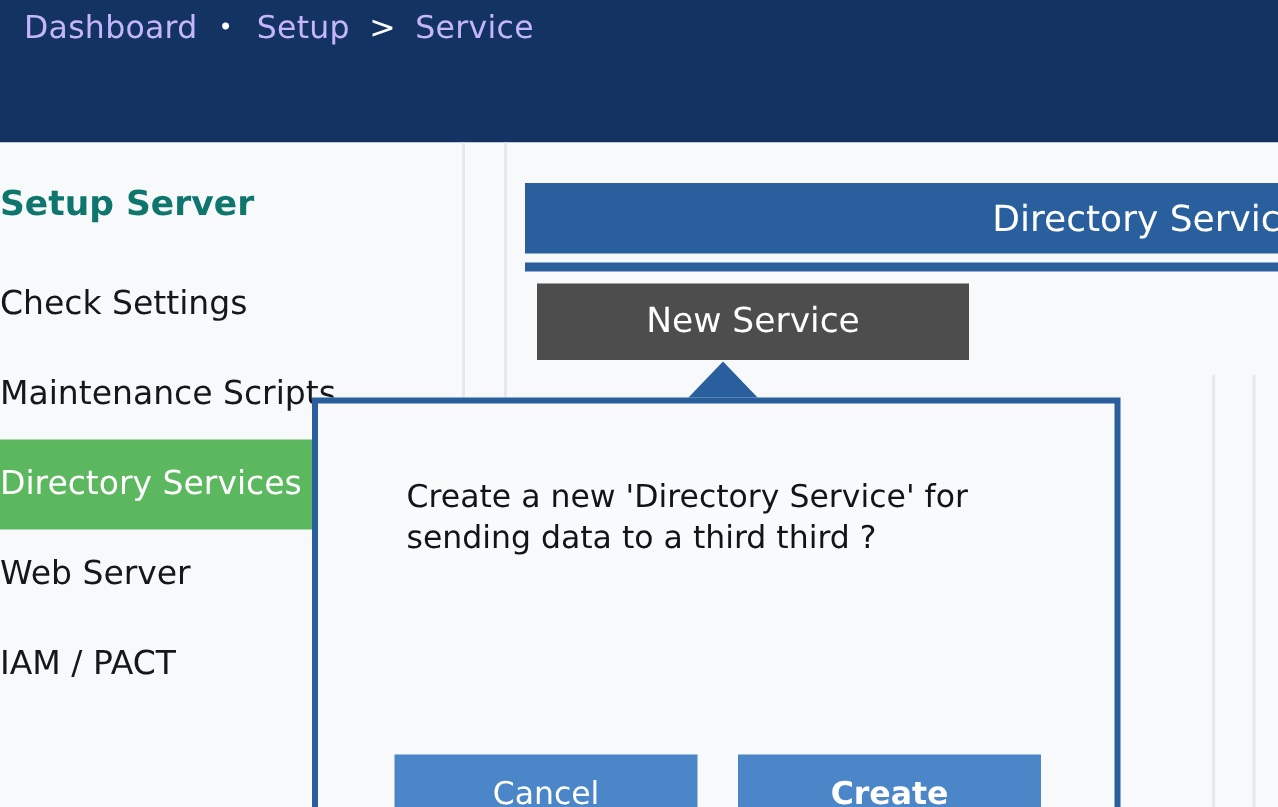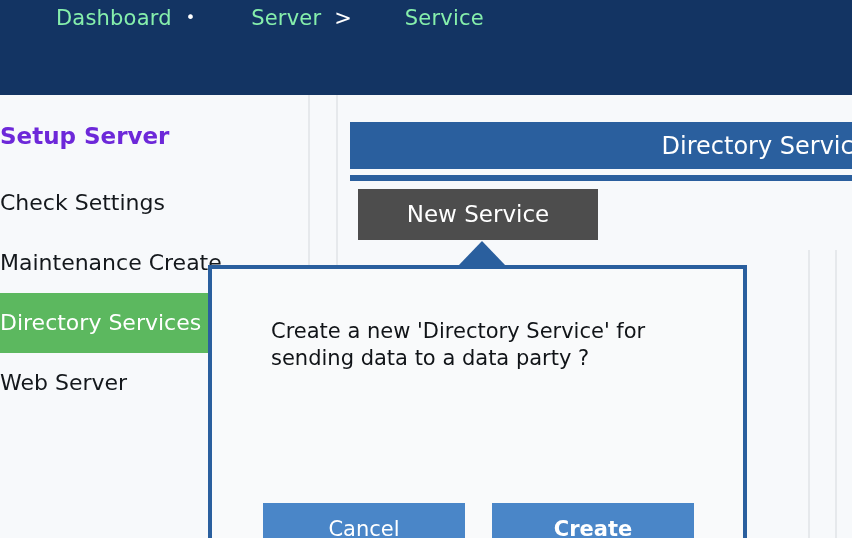--- a/index.html
+++ b/index.html
@@ -28,21 +28,21 @@
   }
   .breadcrumb {
     position: absolute;
     left: 16px;
     top: 6px;
     color: #ffffff;
     font-size: 21px;
     letter-spacing: 0.2px;
     white-space: nowrap;
   }
-  .breadcrumb .crumb { color: #86efac; margin-left: 40px; }
+  .breadcrumb .crumb { color: #c4b5fd; }
   .breadcrumb .sep-dot {
     display: inline-block;
     margin: 0 9px 0 7px;
     font-size: 16px;
     vertical-align: 2px;
   }
   .breadcrumb .sep-gt {
     display: inline-block;
     margin: 0 6px;
   }
@@ -62,21 +62,21 @@
     left: 0; top: 0;
     width: 308px;
     height: 443px;
   }
   .sidebar-title {
     position: absolute;
     left: 0;
     top: 28px;
     font-size: 23px;
     font-weight: bold;
-    color: #6d28d9;
+    color: #0f766e;
     white-space: nowrap;
     text-align: center;
   }
   .nav-list {
     position: absolute;
     left: 0;
     top: 78px;
     width: 308px;
     list-style: none;
   }
@@ -132,21 +132,21 @@
     width: 502px;
     height: 6px;
     background: #2a5f9e;
   }
 
   
   .new-service {
     position: absolute;
     left: 358px;
     top: 94px;
-    width: 240px;
+    width: 288px;
     height: 51px;
     background: #4d4d4d;
     color: #ffffff;
     font-size: 23px;
     text-align: center;
     line-height: 51px;
     white-space: nowrap;
   }
 
   
@@ -199,52 +199,53 @@
   .btn-cancel { left: 0;   width: 202px; font-weight: normal; }
   .btn-create { left: 229px; width: 202px; font-weight: bold; }
 </style>
 </head>
 <body>
 
 <div class="topbar">
   <div class="breadcrumb">
     <span class="crumb">Dashboard</span>
     <span class="sep-dot">•</span>
-    <span class="crumb">Server</span>
+    <span class="crumb">Setup</span>
     <span class="sep-gt">&gt;</span>
     <span class="crumb">Service</span>
   </div>
 </div>
 
 <div class="page">
 
   <div class="sidebar">
     <div class="sidebar-title">Setup Server</div>
     <ul class="nav-list">
       <li class="nav-item">Check Settings</li>
-      <li class="nav-item">Maintenance Create</li>
+      <li class="nav-item">Maintenance Scripts</li>
       <li class="nav-item active">Directory Services</li>
       <li class="nav-item">Web Server</li>
+      <li class="nav-item">IAM / PACT</li>
     </ul>
   </div>
 
   <div class="vrule r1"></div>
   <div class="vrule r2"></div>
   <div class="vrule r3"></div>
   <div class="vrule r4"></div>
 
   <div class="content-bar">
     <div class="content-bar-title">Directory Services</div>
   </div>
   <div class="content-bar-underline"></div>
 
   <div class="new-service">New Service</div>
 
   <div class="dialog-arrow"></div>
   <div class="dialog">
-    <div class="dialog-message">Create a new 'Directory Service' for sending data to a data party ?</div>
+    <div class="dialog-message">Create a new 'Directory Service' for sending data to a third third ?</div>
     <div class="dialog-buttons">
       <button class="btn btn-cancel">Cancel</button>
       <button class="btn btn-create">Create</button>
     </div>
   </div>
 
 </div>
 
 </body></html>

